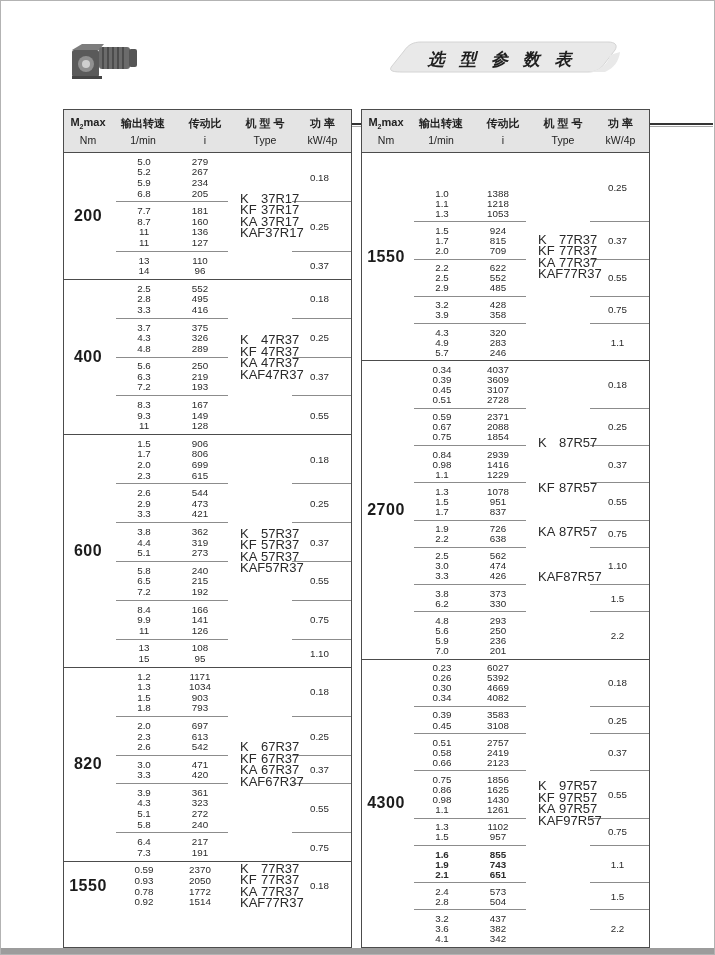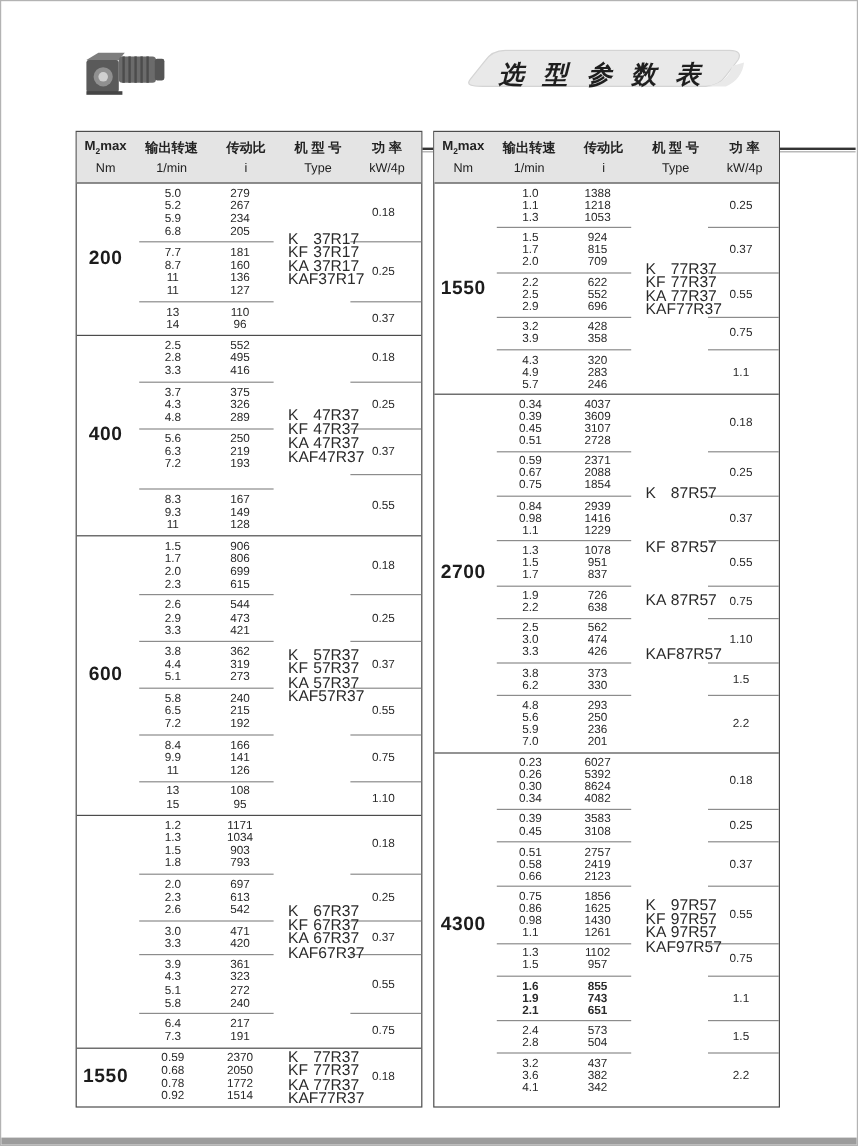--- a/index.html
+++ b/index.html
@@ -6,21 +6,21 @@
   .page{position:relative;width:713px;height:953px;background:#ffffff;border:1px solid #b3b3b3;
         font-family:"Liberation Sans","DejaVu Sans",sans-serif;overflow:hidden;}
   .bottombar{position:absolute;left:0;right:0;bottom:0;height:6px;background:#9c9c9c;}
 
   
   .header{position:absolute;top:36px;left:62px;width:588px;height:48px;}
   .logo{position:absolute;left:6px;top:2px;}
   .banner{position:absolute;right:24px;top:4px;width:250px;height:34px;}
   .banner svg{position:absolute;left:0;top:0;}
   .banner-text{position:absolute;left:0;top:7px;width:100%;text-align:center;
-               font-size:21px;font-weight:bold;font-style:italic;letter-spacing:5px;color:#1f1f1f;}
+               font-size:17px;font-weight:bold;font-style:italic;letter-spacing:5px;color:#1f1f1f;}
   .rule{position:absolute;top:86px;left:64px;width:586px;}
   .rule-a{height:2px;background:#343434;}
   .rule-b{height:1px;background:#a8a8a8;margin-top:1px;}
 
   
   .content{position:absolute;top:108px;left:62px;display:flex;gap:9px;}
   .ptable{width:287px;border:1.5px solid #4c4c4c;background:#fff;}
   .thead{height:42px;background:#e4e4e4;border-bottom:1.5px solid #4c4c4c;
          display:grid;grid-template-columns:48px 62px 62px 58px 1fr;align-items:center;}
   .hc{text-align:center;}
@@ -204,21 +204,21 @@
               <div class="drow">
                 <span class="cell">6.3</span>
                 <span class="cell">219</span>
               </div>
               <div class="drow">
                 <span class="cell">7.2</span>
                 <span class="cell">193</span>
               </div>
             </div>
             <div class="power sep" style="grid-row: 3;">0.37</div>
-            <div class="group sep" style="grid-row: 4; margin-top: 12px;">
+            <div class="group sep" style="grid-row: 4;">
               <div class="drow">
                 <span class="cell">8.3</span>
                 <span class="cell">167</span>
               </div>
               <div class="drow">
                 <span class="cell">9.3</span>
                 <span class="cell">149</span>
               </div>
               <div class="drow">
                 <span class="cell">11</span>
@@ -326,20 +326,21 @@
             </div>
             <div class="power sep" style="grid-row: 6;">1.10</div>
             <div class="typecol" style="grid-row: 1 / span 6;">
               <div class="typeline"><span class="tprefix">K</span><span>57R37</span></div>
               <div class="typeline"><span class="tprefix">KF</span><span>57R37</span></div>
               <div class="typeline"><span class="tprefix">KA</span><span>57R37</span></div>
               <div class="typeline"><span class="tprefix">KAF</span><span>57R37</span></div>
             </div>
           </div>
           <div class="block">
+            <div class="m2max" style="grid-row: 1 / span 5;">820</div>
             <div class="group" style="grid-row: 1;">
               <div class="drow">
                 <span class="cell">1.2</span>
                 <span class="cell">1171</span>
               </div>
               <div class="drow">
                 <span class="cell">1.3</span>
                 <span class="cell">1034</span>
               </div>
               <div class="drow">
@@ -416,21 +417,21 @@
             </div>
           </div>
           <div class="block">
             <div class="m2max" style="grid-row: 1 / span 1;">1550</div>
             <div class="group" style="grid-row: 1;">
               <div class="drow">
                 <span class="cell">0.59</span>
                 <span class="cell">2370</span>
               </div>
               <div class="drow">
-                <span class="cell">0.68</span>
+                <span class="cell">0.93</span>
                 <span class="cell">2050</span>
               </div>
               <div class="drow">
                 <span class="cell">0.78</span>
                 <span class="cell">1772</span>
               </div>
               <div class="drow">
                 <span class="cell">0.92</span>
                 <span class="cell">1514</span>
               </div>
@@ -465,21 +466,21 @@
           <div class="hu">Type</div>
         </div>
         <div class="hc">
           <div class="hl">功 率</div>
           <div class="hu">kW/4p</div>
         </div>
       </div>
       <div class="tbody">
           <div class="block">
             <div class="m2max" style="grid-row: 1 / span 5;">1550</div>
-            <div class="group" style="grid-row: 1;">
+            <div class="group" style="grid-row: 1; margin-top: 32px;">
               <div class="drow">
                 <span class="cell">1.0</span>
                 <span class="cell">1388</span>
               </div>
               <div class="drow">
                 <span class="cell">1.1</span>
                 <span class="cell">1218</span>
               </div>
               <div class="drow">
                 <span class="cell">1.3</span>
@@ -506,21 +507,21 @@
               <div class="drow">
                 <span class="cell">2.2</span>
                 <span class="cell">622</span>
               </div>
               <div class="drow">
                 <span class="cell">2.5</span>
                 <span class="cell">552</span>
               </div>
               <div class="drow">
                 <span class="cell">2.9</span>
-                <span class="cell">696</span>
+                <span class="cell">485</span>
               </div>
             </div>
             <div class="power sep" style="grid-row: 3;">0.55</div>
             <div class="group sep" style="grid-row: 4;">
               <div class="drow">
                 <span class="cell">3.2</span>
                 <span class="cell">428</span>
               </div>
               <div class="drow">
                 <span class="cell">3.9</span>
@@ -685,21 +686,21 @@
               <div class="drow">
                 <span class="cell">0.23</span>
                 <span class="cell">6027</span>
               </div>
               <div class="drow">
                 <span class="cell">0.26</span>
                 <span class="cell">5392</span>
               </div>
               <div class="drow">
                 <span class="cell">0.30</span>
-                <span class="cell">8624</span>
+                <span class="cell">4669</span>
               </div>
               <div class="drow">
                 <span class="cell">0.34</span>
                 <span class="cell">4082</span>
               </div>
             </div>
             <div class="power" style="grid-row: 1;">0.18</div>
             <div class="group sep" style="grid-row: 2;">
               <div class="drow">
                 <span class="cell">0.39</span>

